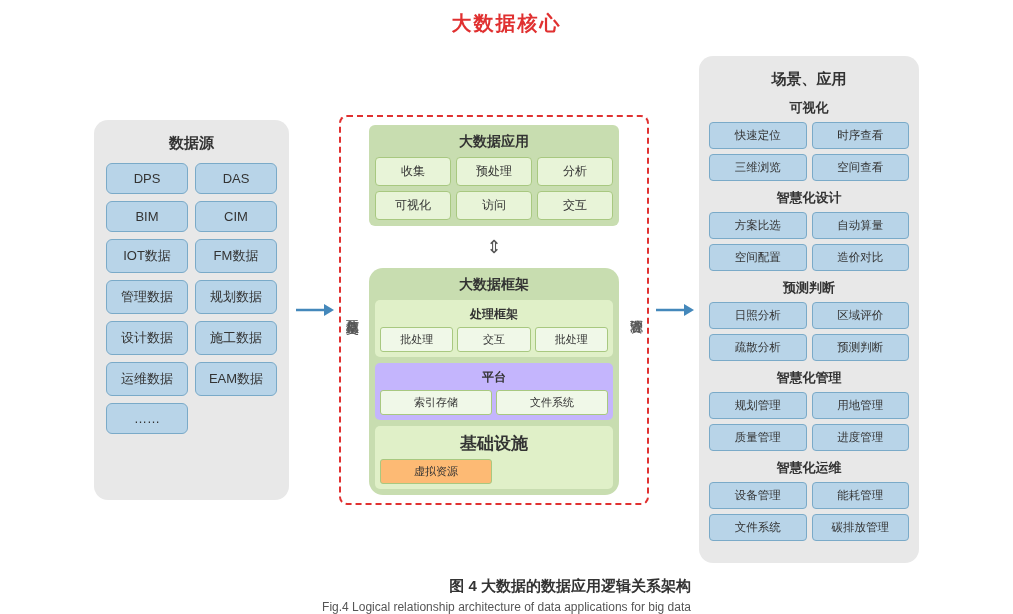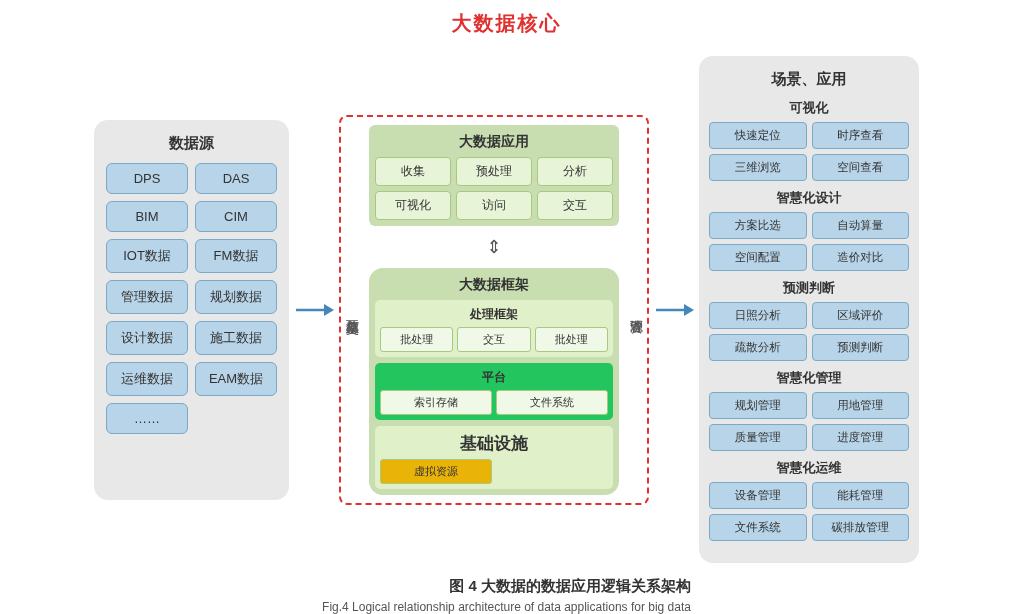--- a/index.html
+++ b/index.html
@@ -206,21 +206,21 @@
       border: 1px solid #a8c880;
       border-radius: 3px;
       text-align: center;
       padding: 4px 2px;
       font-size: 11px;
       color: #333;
     }
 
     
     .plat-section {
-      background: #22c55e;
+      background: #c4b5fd;
       border-radius: 5px;
       padding: 6px 5px 5px 5px;
       width: 100%;
       margin-bottom: 6px;
     }
     .plat-title {
       font-size: 12px;
       font-weight: bold;
       color: #333;
       text-align: center;
@@ -254,21 +254,21 @@
       color: #333;
       text-align: center;
       margin-bottom: 4px;
     }
     .infra-grid {
       display: grid;
       grid-template-columns: 1fr 1fr;
       gap: 4px;
     }
     .infra-item {
-      background: #eab308;
+      background: #fdba74;
       border: 1px solid #a8c880;
       border-radius: 3px;
       text-align: center;
       padding: 4px 2px;
       font-size: 11px;
       color: #333;
     }
 
     
     .scenarios {

